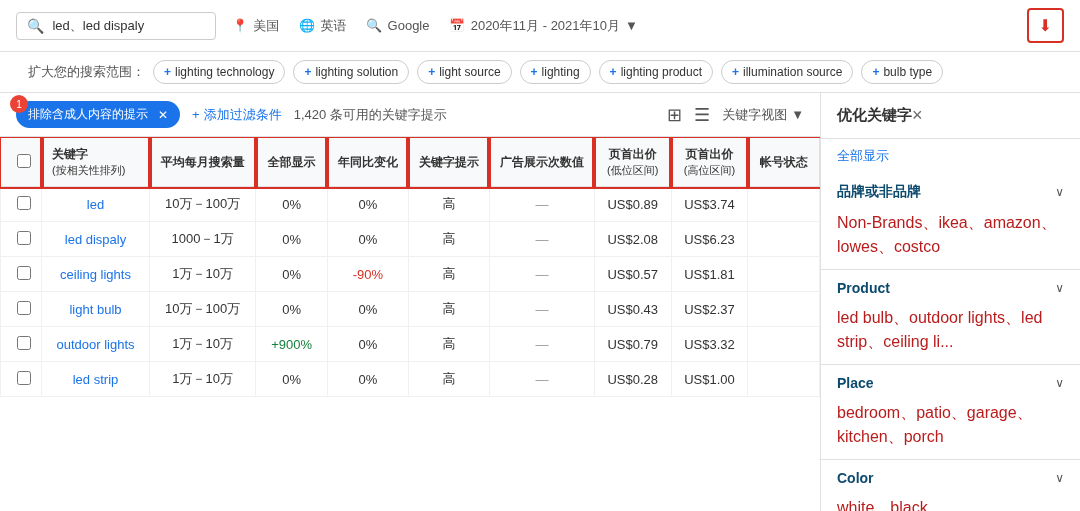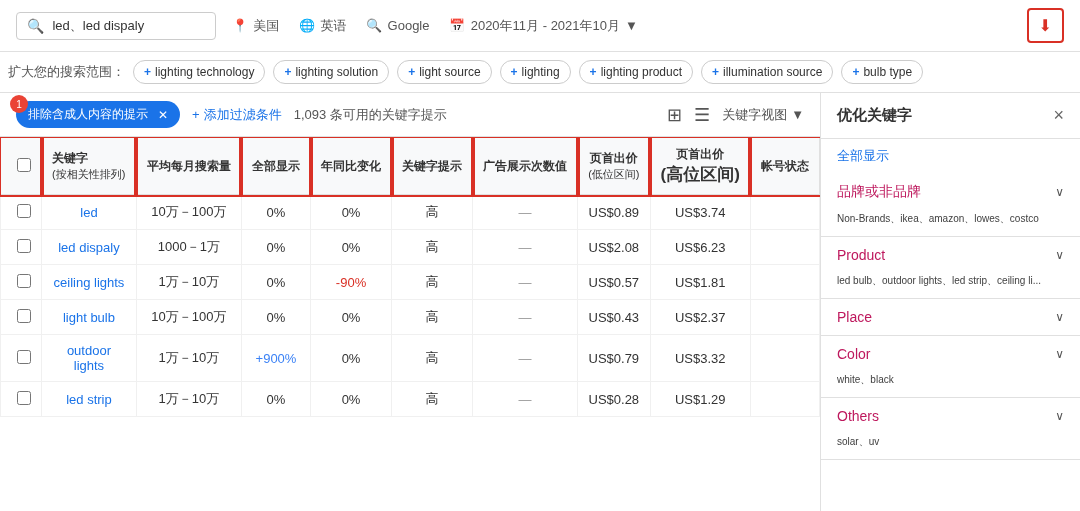--- a/index.html
+++ b/index.html
@@ -20,21 +20,21 @@
     .meta-item { display: flex; align-items: center; gap: 5px; color: #555; font-size: 13px; }
     .meta-icon { font-size: 13px; }
     .download-btn {
       border: 2px solid #d93025; border-radius: 4px; padding: 6px 10px; background: #fff;
       color: #d93025; cursor: pointer; font-size: 16px; display: flex; align-items: center; justify-content: center;
     }
 
     
     .expand-row {
       display: flex; align-items: center; background: #fff; border-bottom: 1px solid #e0e0e0;
-      padding: 8px 8px; gap: 8px; flex-shrink: 0; flex-wrap: nowrap;
+      padding: 8px 28px; gap: 8px; flex-shrink: 0; flex-wrap: nowrap;
     }
     .expand-label { color: #555; font-size: 13px; white-space: nowrap; }
     .tag-btn {
       display: flex; align-items: center; gap: 4px; border: 1px solid #ccc; border-radius: 16px;
       padding: 4px 10px; background: #fff; cursor: pointer; font-size: 12px; color: #333; white-space: nowrap;
     }
     .tag-plus { color: #1a73e8; font-weight: bold; }
 
     
     .main-content { display: flex; flex: 1; overflow: hidden; }
@@ -72,43 +72,43 @@
     }
     thead th:first-child { text-align: left; padding-left: 16px; }
     thead .header-red { outline: 2px solid #d93025; }
 
     tbody tr { border-bottom: 1px solid #14b8a6; }
     tbody td { padding: 8px 10px; font-size: 13px; text-align: center; color: #333; border: 1px solid #f0f0f0; }
     tbody td:first-child { text-align: left; padding-left: 16px; }
     .keyword-link { color: #1a73e8; text-decoration: none; cursor: pointer; }
     .high-badge { color: #333; font-size: 13px; }
     .dash { color: #999; }
-    .change-pos { color: #3b82f6; text-align: center; }
+    .change-pos { color: #15803d; text-align: center; }
     .change-neg { color: #d93025; }
     .checkbox { width: 14px; height: 14px; cursor: pointer; }
 
     
     .right-panel {
       width: 260px; background: #fff; border-left: 1px solid #e0e0e0;
       display: flex; flex-direction: column; flex-shrink: 0; overflow-y: auto;
     }
     .right-header {
-      display: flex; align-items: center; justify-content: space-between;
+      display: flex; align-items: center; 
       padding: 12px 16px; border-bottom: 1px solid #e0e0e0;
     }
     .right-title { font-size: 15px; font-weight: 600; color: #333; }
     .close-btn { cursor: pointer; font-size: 18px; color: #666; background: none; border: none; }
     .show-all-link { color: #1a73e8; font-size: 13px; padding: 8px 16px; cursor: pointer; display: block; }
     .right-section { border-bottom: 1px solid #e0e0e0; }
     .right-section-header {
       display: flex; justify-content: space-between; align-items: center;
       padding: 10px 16px; cursor: pointer;
     }
-    .right-section-title { font-size: 14px; font-weight: 400; color: #be185d; }
-    .right-section-sub { font-size: 10px; color: #404040; padding: 0 16px 10px; line-height: 1.5; }
+    .right-section-title { font-size: 14px; font-weight: 700; color: #0c4a6e; }
+    .right-section-sub { font-size: 16px; color: #b91c1c; padding: 0 16px 10px; line-height: 1.5; }
     .chevron { color: #555; font-size: 12px; }
 
     .col-check { width: 40px; }
     .col-keyword { width: 150px; }
     .col-vol { width: 110px; text-align: center; }
     .col-3mo { width: 80px; }
     .col-yoy { width: 80px; }
     .col-comp { width: 70px; }
     .col-imp { width: 90px; }
     .col-low { width: 90px; }
@@ -188,21 +188,21 @@
     <div class="filter-row">
       <div class="filter-badge-btn" style="position:relative;">
         <span class="filter-badge-num">1</span>
         <span>排除含成人内容的提示</span>
         <span class="filter-x">✕</span>
       </div>
       <span class="add-filter-btn">
         <span>+</span>
         <span>添加过滤条件</span>
       </span>
-      <span class="keyword-count">1,093 条可用的关键字提示</span>
+      <span class="keyword-count">1,420 条可用的关键字提示</span>
       <div class="spacer"></div>
       <span class="grid-icon">⊞</span>
       <span style="font-size:18px; color:#555; cursor:pointer;">☰</span>
       <div class="view-selector">
         <span>关键字视图</span>
         <span>▼</span>
       </div>
     </div>
 
     <div class="table-container">
@@ -210,21 +210,21 @@
         <thead>
           <tr>
             <th class="col-check header-red"><input type="checkbox" class="checkbox" style=""></th>
             <th class="col-keyword header-red" style="text-align:left;">关键字<br><span style="font-weight:normal;font-size:11px;">(按相关性排列)</span></th>
             <th class="col-vol header-red">平均每月搜索量</th>
             <th class="col-3mo header-red">全部显示</th>
             <th class="col-yoy header-red">年同比变化</th>
             <th class="col-comp header-red">关键字提示</th>
             <th class="col-imp header-red">广告展示次数值</th>
             <th class="col-low header-red">页首出价<br><span style="font-weight:normal;font-size:11px;">(低位区间)</span></th>
-            <th class="col-high header-red">页首出价<br><span style="font-weight:bold;font-size:17px;">(高位区间)</span></th>
+            <th class="col-high header-red">页首出价<br><span style="font-weight:normal;font-size:11px;">(高位区间)</span></th>
             <th class="col-acct header-red">帐号状态</th>
           </tr>
         </thead>
         <tbody>
           <tr>
             <td><input type="checkbox" class="checkbox" style=""></td>
             <td><a class="keyword-link">led</a></td>
             <td>10万－100万</td>
             <td>0%</td>
             <td>0%</td>
@@ -284,21 +284,21 @@
           </tr>
           <tr>
             <td><input type="checkbox" class="checkbox" style=""></td>
             <td><a class="keyword-link">led strip</a></td>
             <td>1万－10万</td>
             <td>0%</td>
             <td>0%</td>
             <td>高</td>
             <td><span class="dash">—</span></td>
             <td>US$0.28</td>
-            <td>US$1.29</td>
+            <td>US$1.00</td>
             <td></td>
           </tr>
         </tbody>
       </table>
     </div>
   </div>
 
   <div class="right-panel">
     <div class="right-header">
       <span class="right-title">优化关键字</span>
@@ -318,20 +318,21 @@
         <span class="right-section-title">Product</span>
         <span class="chevron">∨</span>
       </div>
       <div class="right-section-sub">led bulb、outdoor lights、led strip、ceiling li...</div>
     </div>
     <div class="right-section">
       <div class="right-section-header">
         <span class="right-section-title">Place</span>
         <span class="chevron">∨</span>
       </div>
+      <div class="right-section-sub">bedroom、patio、garage、kitchen、porch</div>
     </div>
     <div class="right-section">
       <div class="right-section-header">
         <span class="right-section-title">Color</span>
         <span class="chevron">∨</span>
       </div>
       <div class="right-section-sub">white、black</div>
     </div>
     <div class="right-section">
       <div class="right-section-header">

